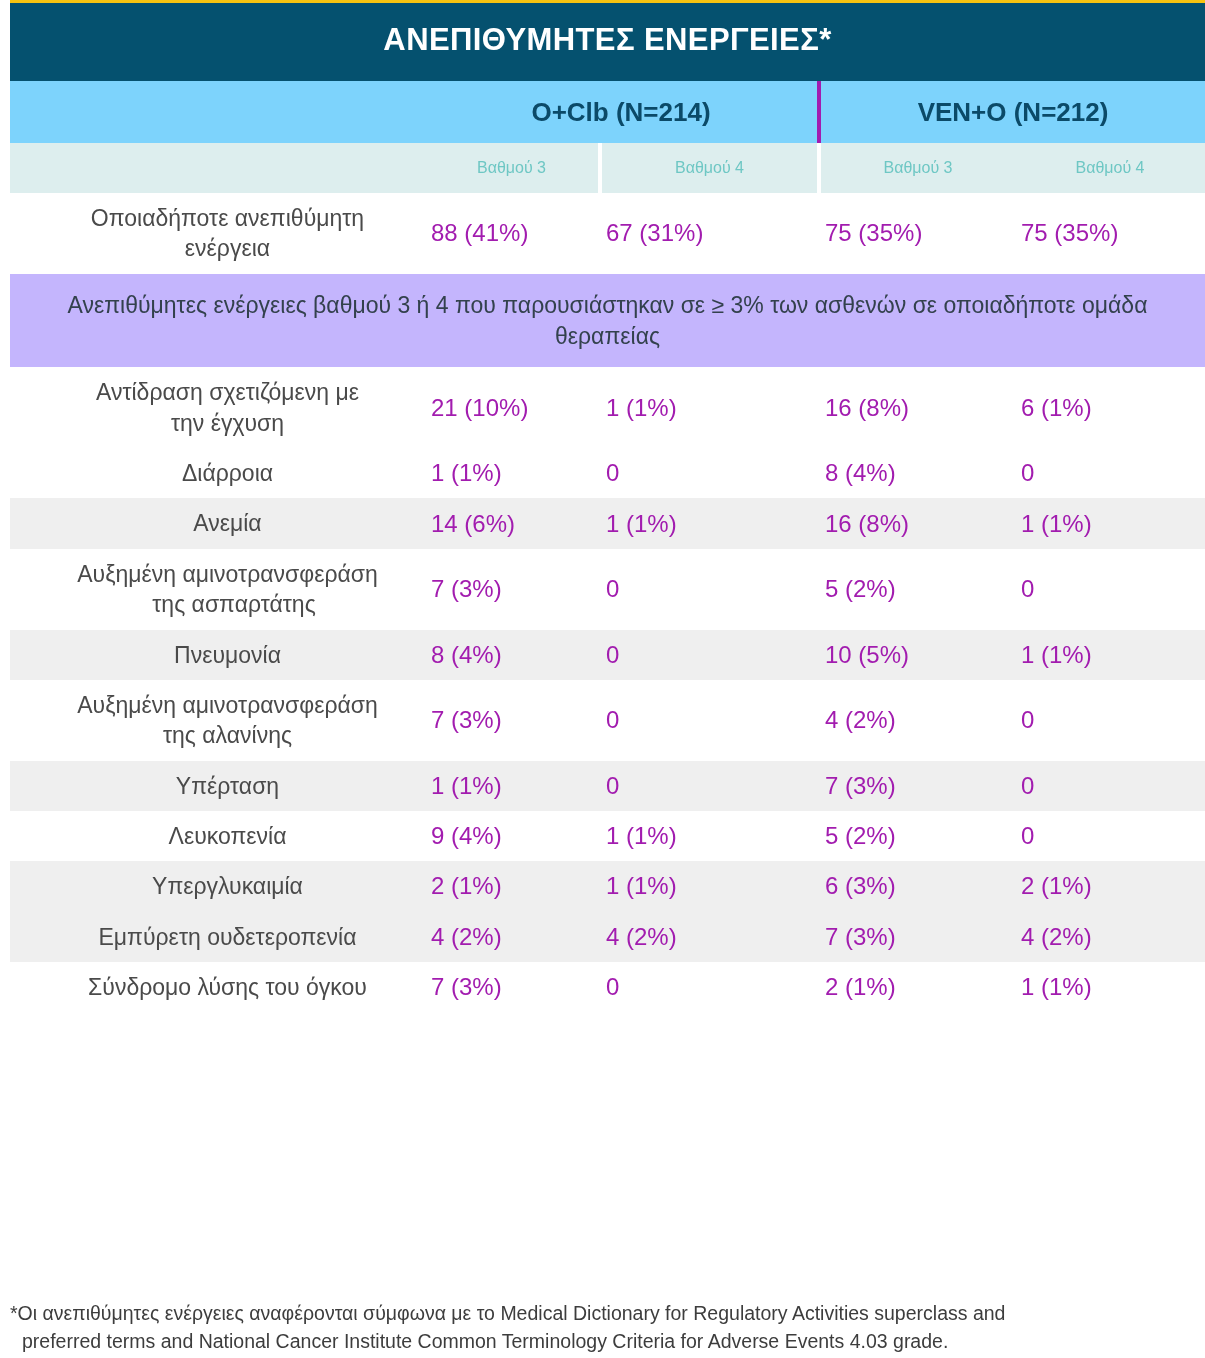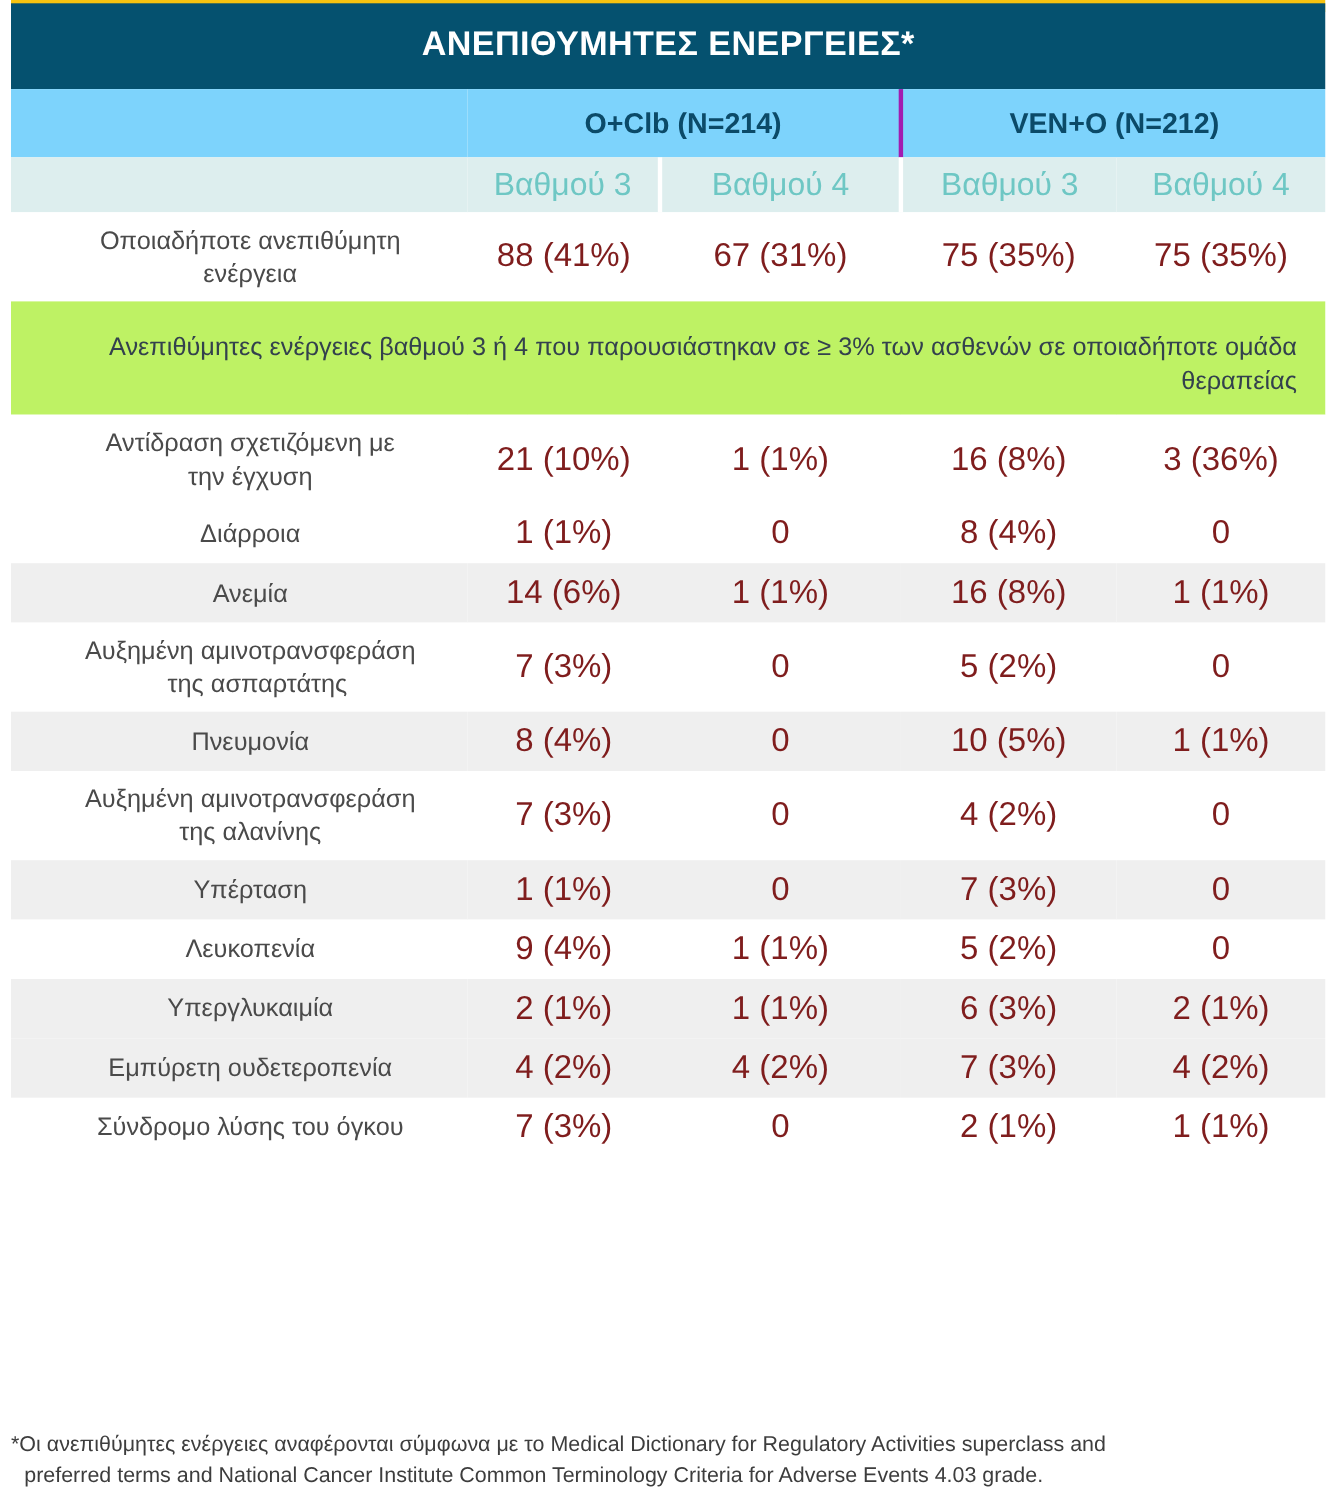--- a/index.html
+++ b/index.html
@@ -70,55 +70,54 @@
     text-align:center;
   }
   td.group-left-sep { border-left:4px solid #a21caf; }
 
   
   tr.grade-row td {
     background:#ddeeee;
     height:50px;
     vertical-align:middle;
     color:#6ec7c4;
-    font-size:29px;
+    font-size:16px;
     text-align:center;
   }
   td.grade-sep  { border-left:4px solid #ffffff; }
   td.grade-sep2 { border-left:4px solid #ffffff; }
 
   
   tr.data-row td {
     font-size:23px;
     color:#4a4a4a;
     vertical-align:middle;
     padding:10px 6px;
   }
   tr.data-row td.rname {
     color:#4a4a4a;
     font-size:23px;
     text-align:center;
     padding-left:26px;
     line-height:1.32;
   }
   tr.data-row td.rval {
-    text-align:center;
-    font-size:30px;
-    color:#7f1d1d;
+    font-size:24px;
+    color:#a21caf;
   }
   tr.row-white td { background:#ffffff; }
   tr.row-grey  td { background:#efefef; }
 
   
   tr.section-row td {
-    background:#bef264;
+    background:#c4b5fd;
     color:#33414d;
     font-size:23px;
-    text-align:right;
-    padding:26px 26px 16px 26px;
+    text-align:center;
+    padding:16px 26px 16px 26px;
     line-height:1.34;
   }
 
   
   .indent { padding-left:13px; display:inline-block; }
 
   
   .footnote {
     position:absolute;
     left:0; top:1296px;
@@ -171,21 +170,21 @@
             <td class="rval">75 (35%)</td>
           </tr>
           <tr class="section-row">
             <td colspan="5">Ανεπιθύμητες ενέργειες βαθμού 3 ή 4 που παρουσιάστηκαν σε ≥ 3% των ασθενών σε οποιαδήποτε ομάδα θεραπείας</td>
           </tr>
           <tr class="data-row row-white">
             <td class="rname"><span>Αντίδραση σχετιζόμενη με</span><br><span>την έγχυση</span></td>
             <td class="rval">21 (10%)</td>
             <td class="rval">1 (1%)</td>
             <td class="rval">16 (8%)</td>
-            <td class="rval">3 (36%)</td>
+            <td class="rval">6 (1%)</td>
           </tr>
           <tr class="data-row row-white">
             <td class="rname"><span>Διάρροια</span></td>
             <td class="rval">1 (1%)</td>
             <td class="rval">0</td>
             <td class="rval">8 (4%)</td>
             <td class="rval">0</td>
           </tr>
           <tr class="data-row row-grey">
             <td class="rname"><span>Ανεμία</span></td>

